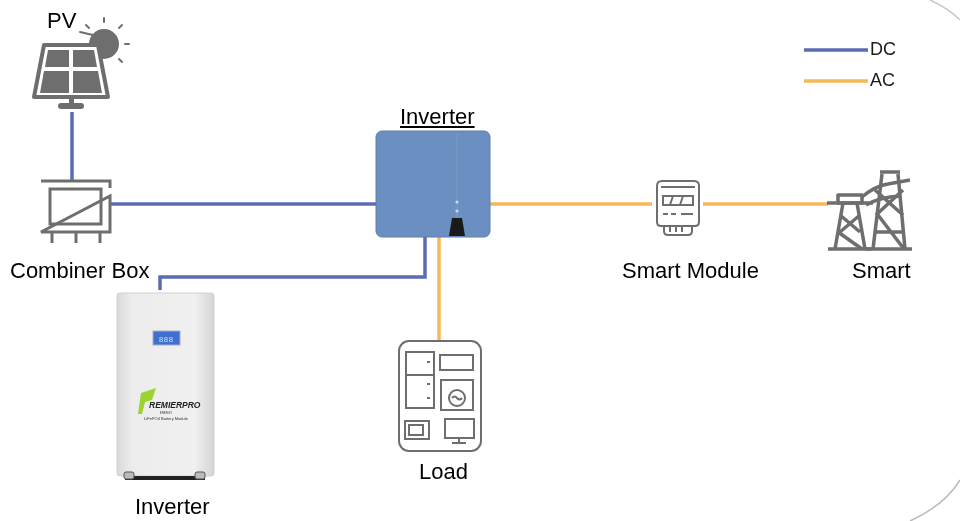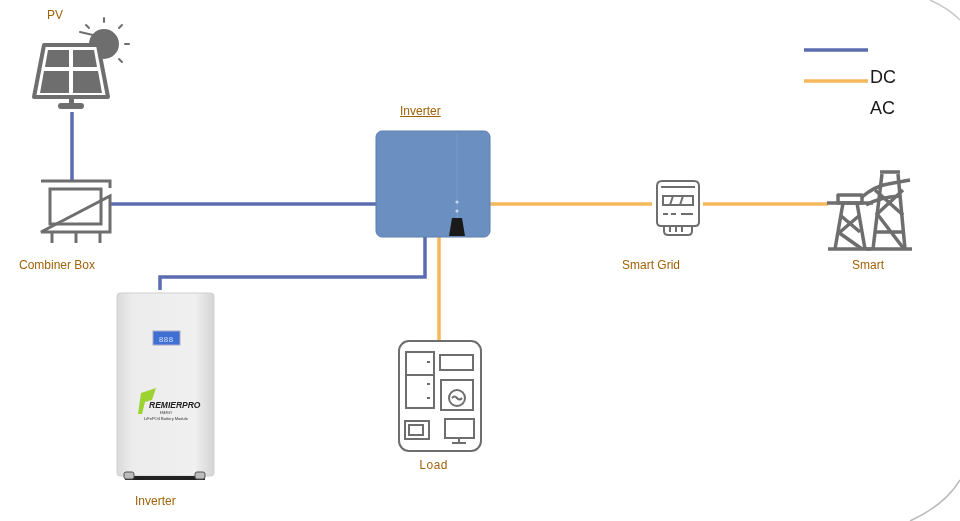--- a/index.html
+++ b/index.html
@@ -1,20 +1,20 @@
 <!DOCTYPE html>
 <html><head>
   <meta charset="utf-8">
   <style>
     html, body { margin: 0; padding: 0; background: #ffffff; }
     body { width: 960px; height: 521px; position: relative; overflow: hidden;
            font-family: "Liberation Sans", sans-serif; color: #111; }
     #diagram { position: absolute; left: 0; top: 0; }
-    .lbl { position: absolute; font-size: 12px; color: #a16207; white-space: nowrap; }
-    .legend-lbl { position: absolute; font-size: 18px; color: #1a1a1a; margin-top: 28px; }
+    .lbl { position: absolute; font-size: 22px; color: #000000; white-space: nowrap; }
+    .legend-lbl { position: absolute; font-size: 18px; color: #1a1a1a; }
   </style>
 </head>
 <body>
 
 <svg id="diagram" width="960" height="521" viewBox="0 0 960 521">
 
   <path d="M930,0 Q948,8 960,20" fill="none" stroke="#c8c8c8" stroke-width="1.5"></path>
   <path d="M910,521 Q945,505 960,480" fill="none" stroke="#bbbbbb" stroke-width="1.5"></path>
 
   <g class="dc" fill="none" stroke-width="3.5" stroke="#5b6cb0">
@@ -132,23 +132,23 @@
     <line x1="866" y1="249" x2="912" y2="249"></line>
     <path d="M862,197 Q875,186 888,184 L910,180"></path>
     <path d="M866,205 Q880,197 900,196"></path>
   </g>
 
   <line class="dc" x1="804" y1="50" x2="868" y2="50" stroke-width="3.5" stroke="#5b6cb0"></line>
   <line class="ac" x1="804" y1="81" x2="868" y2="81" stroke-width="3.5" stroke="#f5b85a"></line>
 </svg>
 
 <div class="lbl" style="left:47px;top:8px;">PV</div>
-<div class="lbl" style="left:19px;top:258px;">Combiner Box</div>
+<div class="lbl" style="left:10px;top:258px;">Combiner Box</div>
 <div class="lbl" style="left:400px;top:104px;text-decoration:underline;">Inverter</div>
 <div class="lbl" style="left:135px;top:494px;">Inverter</div>
-<div class="lbl" style="left:419px;top:459px;font-family:Liberation Mono, monospace;">Load</div>
-<div class="lbl" style="left:622px;top:258px;">Smart Grid</div>
+<div class="lbl" style="left:419px;top:459px;">Load</div>
+<div class="lbl" style="left:622px;top:258px;">Smart Module</div>
 <div class="lbl" style="left:852px;top:258px;">Smart</div>
 
 <div>
   <div class="legend-lbl" style="left:870px;top:39px;">DC</div>
   <div class="legend-lbl" style="left:870px;top:70px;text-align:center;">AC</div>
 </div>
 
 </body></html>

